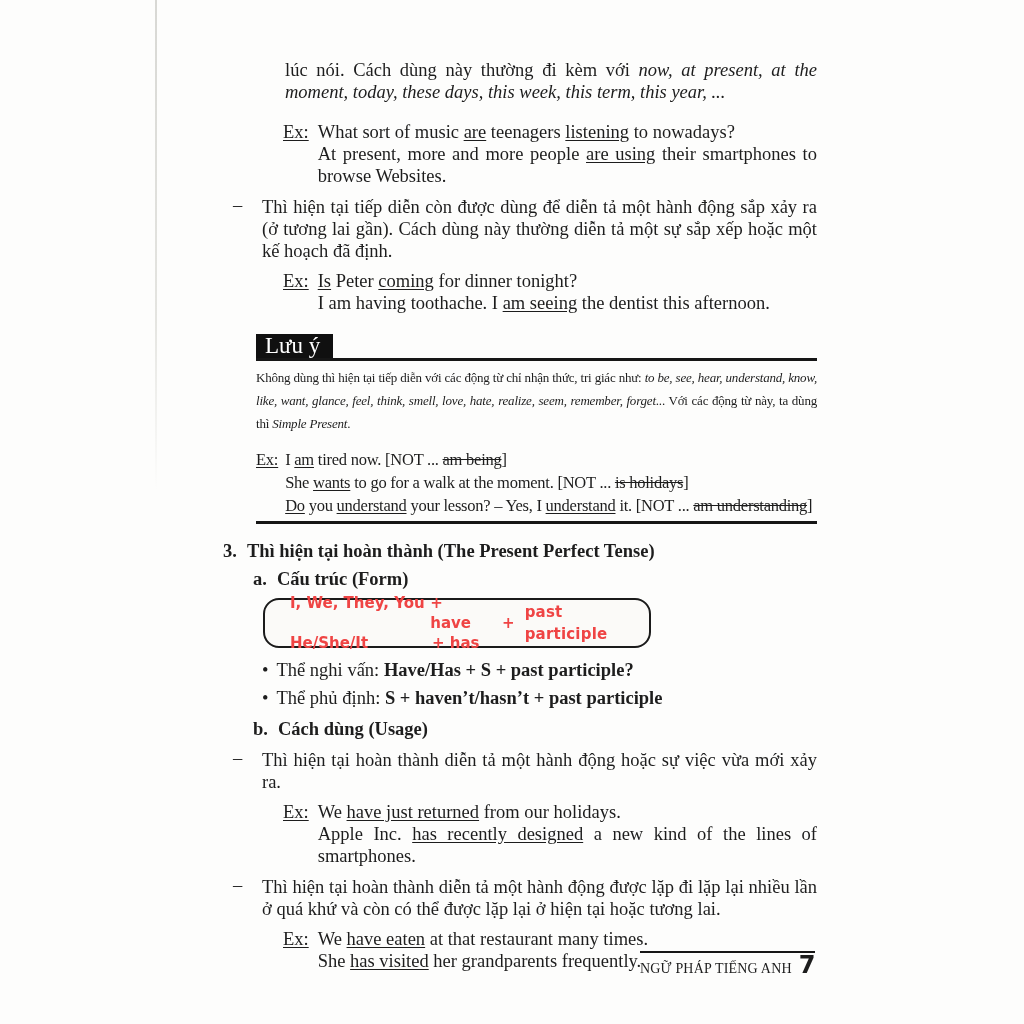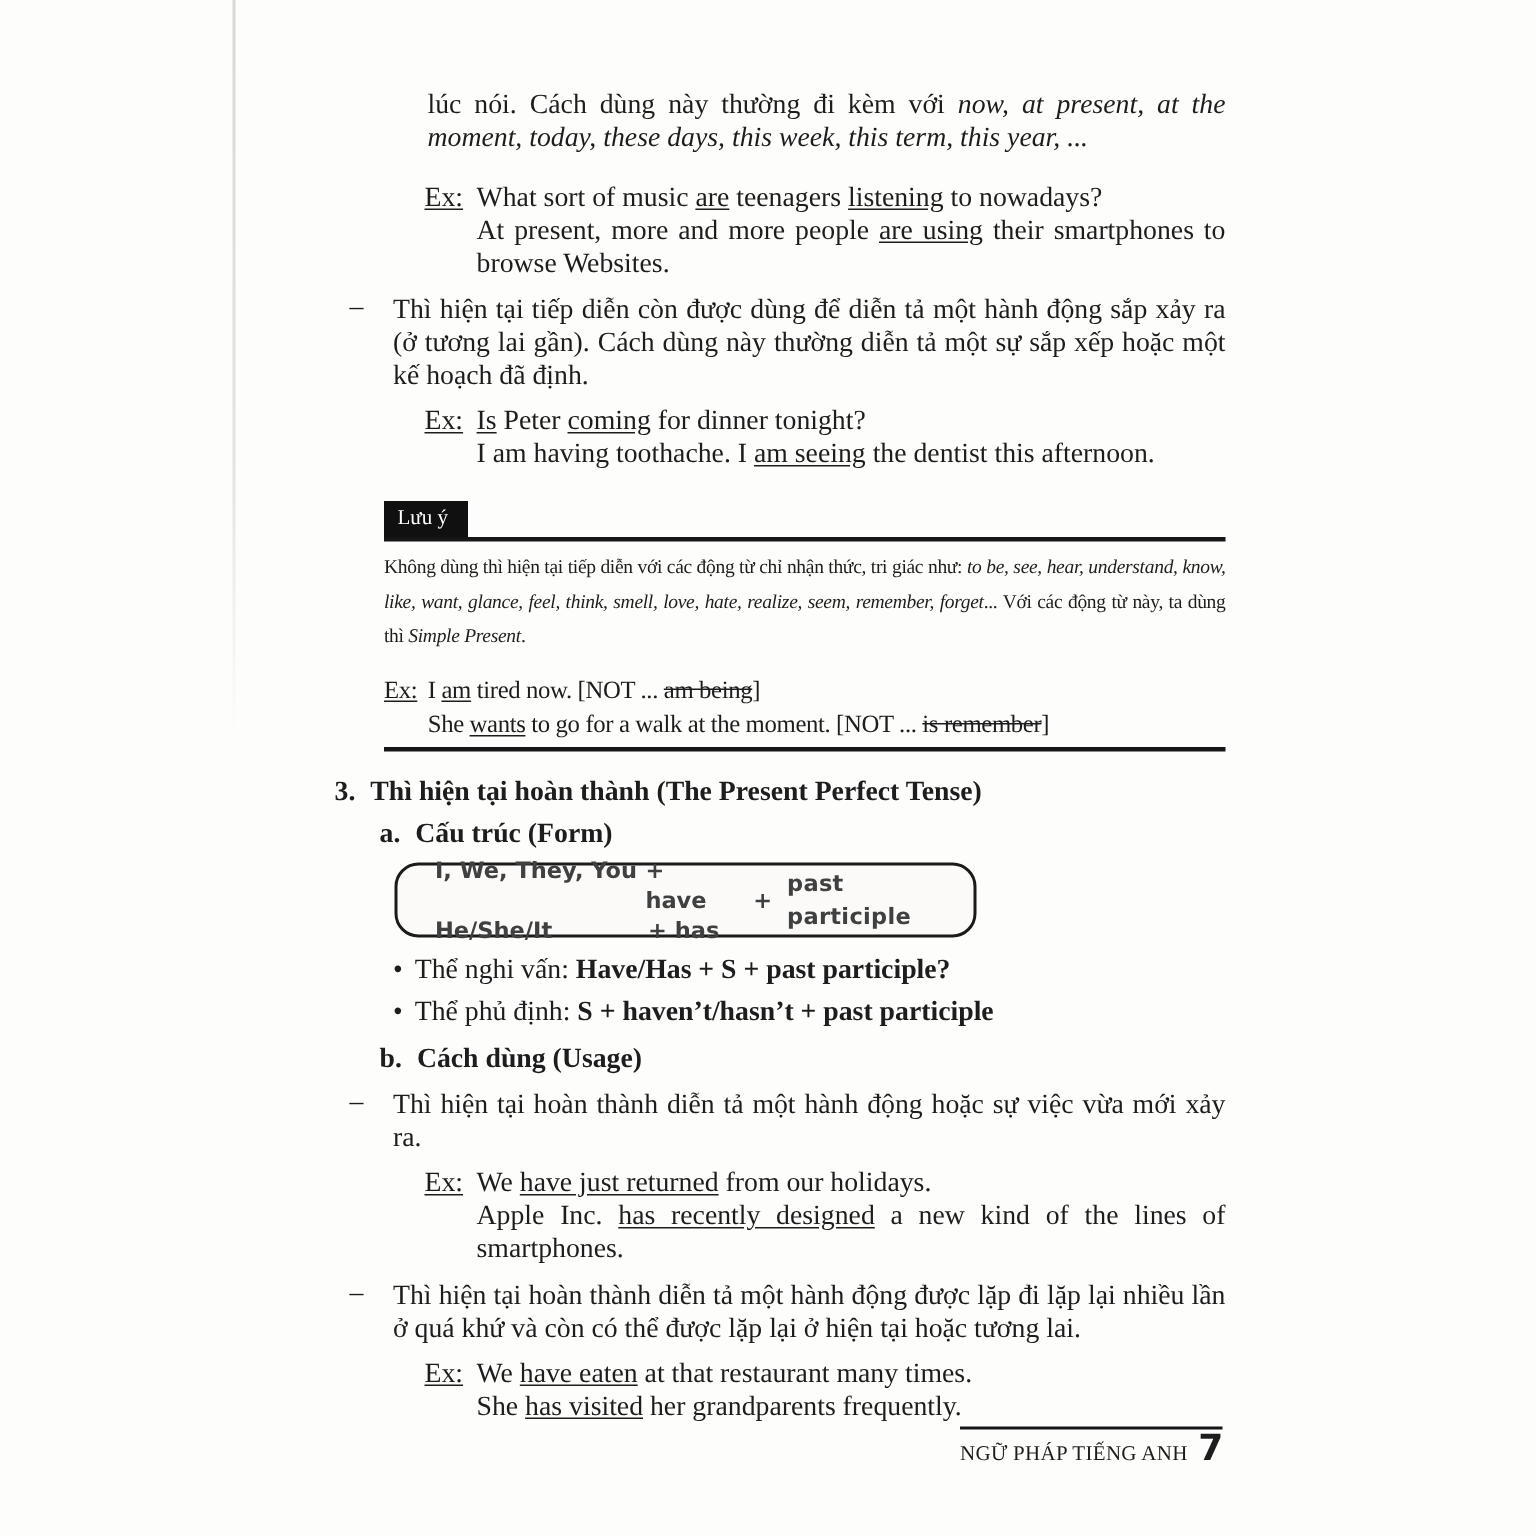--- a/index.html
+++ b/index.html
@@ -17,35 +17,35 @@
   .ex{display:flex;margin-top:8px;margin-left:60px;}
   .ex-label{text-decoration:underline;text-underline-offset:2px;margin-right:9px;white-space:nowrap;}
   .ex-body{flex:1;}
   .ex-body .line{text-align:justify;}
   .dash-item{position:relative;padding-left:39px;text-align:justify;margin-top:9px;}
   .dash-item .dash{position:absolute;left:10px;top:-2px;}
   
   .note{margin-left:33px;margin-top:20px;border-bottom:3px solid #161616;padding-bottom:4px;}
   .note-header{border-bottom:3px solid #161616;line-height:0;}
   .note-label{display:inline-block;background:#101010;color:#ffffff;
-    font-size:14px;line-height:23px;padding:0 13px 1px 9px;}
+    font-size:23px;line-height:23px;padding:0 13px 1px 9px;}
   .note-para{margin-top:5px;font-size:13px;line-height:23px;text-align:justify;letter-spacing:-0.2px;}
   .note-ex{display:flex;margin-top:4px;font-size:16.5px;line-height:23px;letter-spacing:-0.25px;}
   .note-ex .ex-label{margin-right:7px;}
   .note-ex .line{white-space:nowrap;text-align:left;}
   
   .h3{display:flex;font-weight:bold;margin-top:16px;}
   .h3 .num{margin-right:10px;}
   .sub{display:flex;font-weight:bold;margin-top:6px;margin-left:30px;}
   .sub .num{margin-right:10px;}
   
   .form-box{box-sizing:border-box;margin:8px 0 0 40px;width:388px;height:50px;
     border:2.5px solid #1b1b1b;border-radius:16px;background:#fbfaf8;
     display:flex;align-items:center;padding-left:25px;
-    font-family:"DejaVu Sans",sans-serif;font-weight:bold;font-size:15px;color:#404040;}
+    font-family:"DejaVu Sans",sans-serif;font-weight:bold;font-size:15px;color:#ef4444;}
   .fb-rows{display:flex;flex-direction:column;}
   .fb-row{display:flex;line-height:20px;}
   .fb-row .fb-subj{width:142px;}
   .fb-plus{margin:0 10px 0 14px;}
   .fb-part{letter-spacing:0.2px;}
   
   .bullet-line{margin-left:39px;margin-top:10px;line-height:24px;}
   .bullet-line .bl-dot{margin-right:8px;}
   .bullet-line + .bullet-line{margin-top:4px;}
   .sub-b{margin-top:8px;}
@@ -95,21 +95,22 @@
 
     <div class="note">
       <div class="note-header">
         <span class="note-label">Lưu ý</span>
       </div>
       <p class="note-para"><span>Không dùng thì hiện tại tiếp diễn với các động từ chỉ nhận thức, tri giác như: </span><span class="f-i">to be, see, hear, understand, know, like, want, glance, feel, think, smell, love, hate, realize, seem, remember, forget</span><span>... Với các động từ này, ta dùng thì </span><span class="f-i">Simple Present</span><span>.</span></p>
       <div class="note-ex">
         <span class="ex-label">Ex:</span>
         <div class="ex-body">
           <div class="line"><span>I </span><span class="f-u">am</span><span> tired now. [NOT ... </span><span class="f-x">am being</span><span>]</span></div>
-          <div class="line"><span>She </span><span class="f-u">wants</span><span> to go for a walk at the moment. [NOT ... </span><span class="f-x">is remember</span><span>]</span></div>
+          <div class="line"><span>She </span><span class="f-u">wants</span><span> to go for a walk at the moment. [NOT ... </span><span class="f-x">is holidays</span><span>]</span></div>
+          <div class="line"><span class="f-u">Do</span><span> you </span><span class="f-u">understand</span><span> your lesson? – Yes, I </span><span class="f-u">understand</span><span> it. [NOT ... </span><span class="f-x">am understanding</span><span>]</span></div>
         </div>
       </div>
     </div>
 
     <div class="h3">
       <span class="num">3.</span>
       <span>Thì hiện tại hoàn thành (The Present Perfect Tense)</span>
     </div>
 
     <div class="sub">

